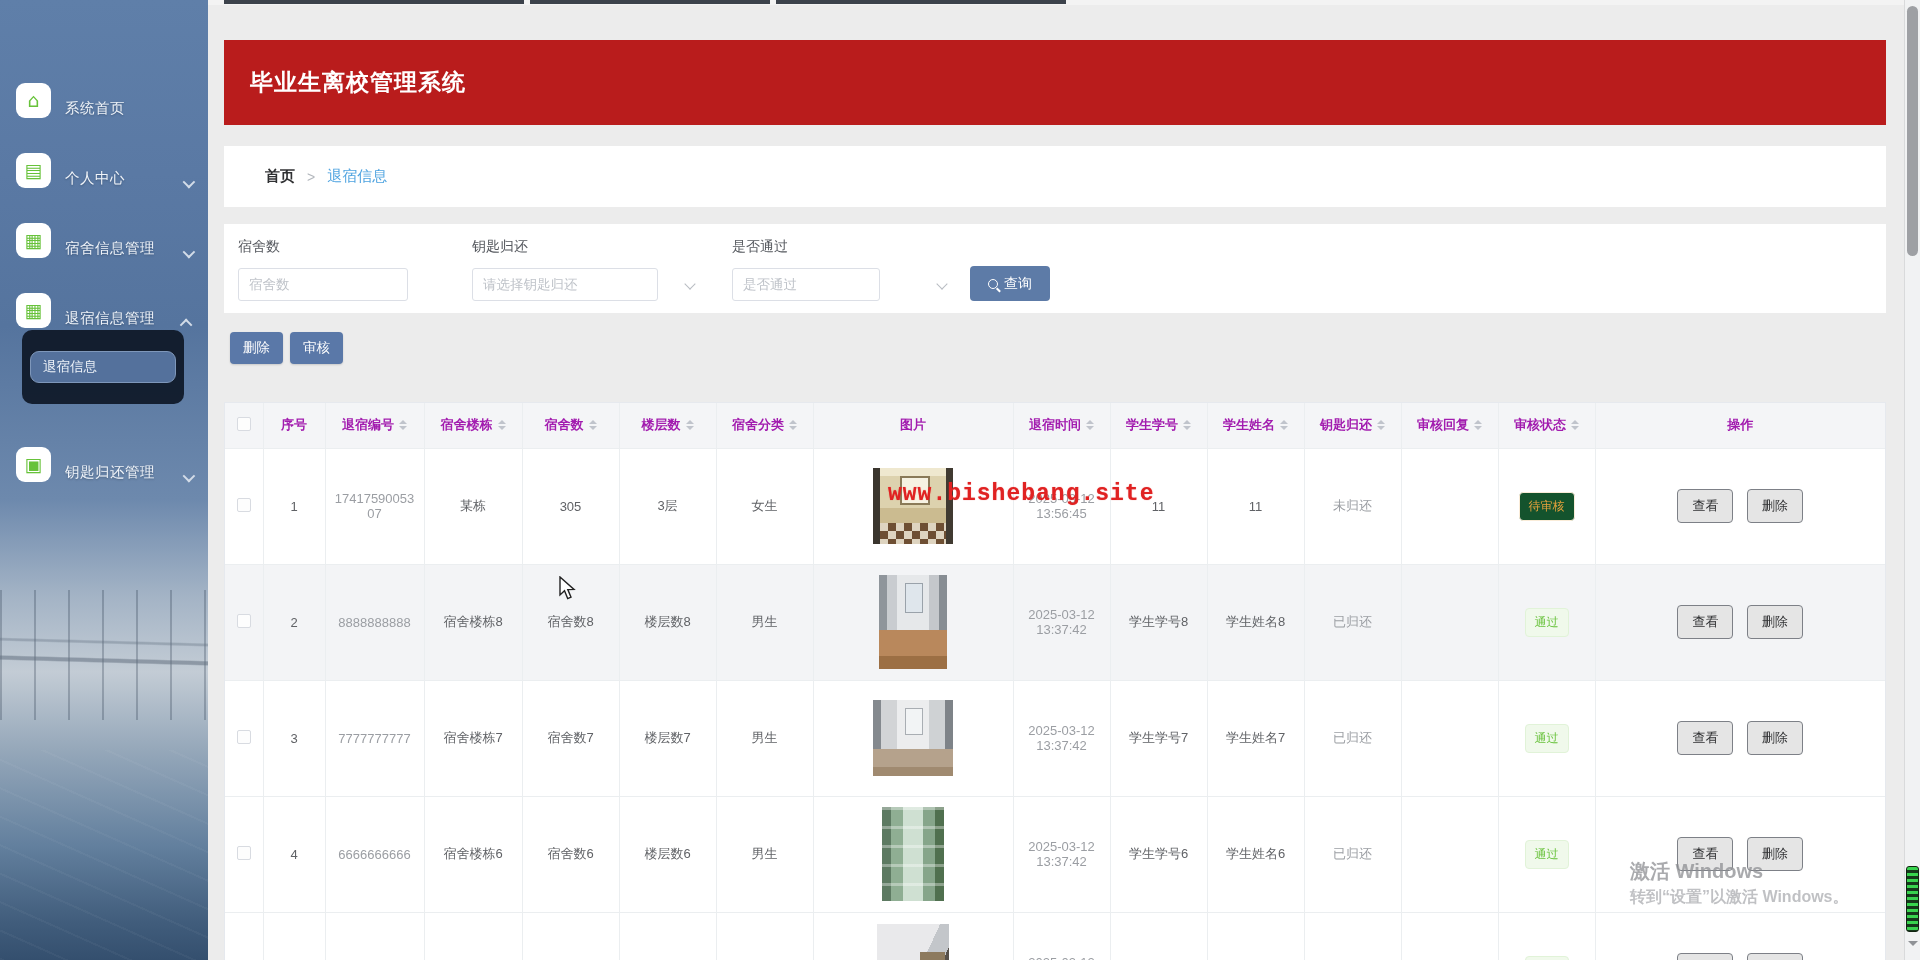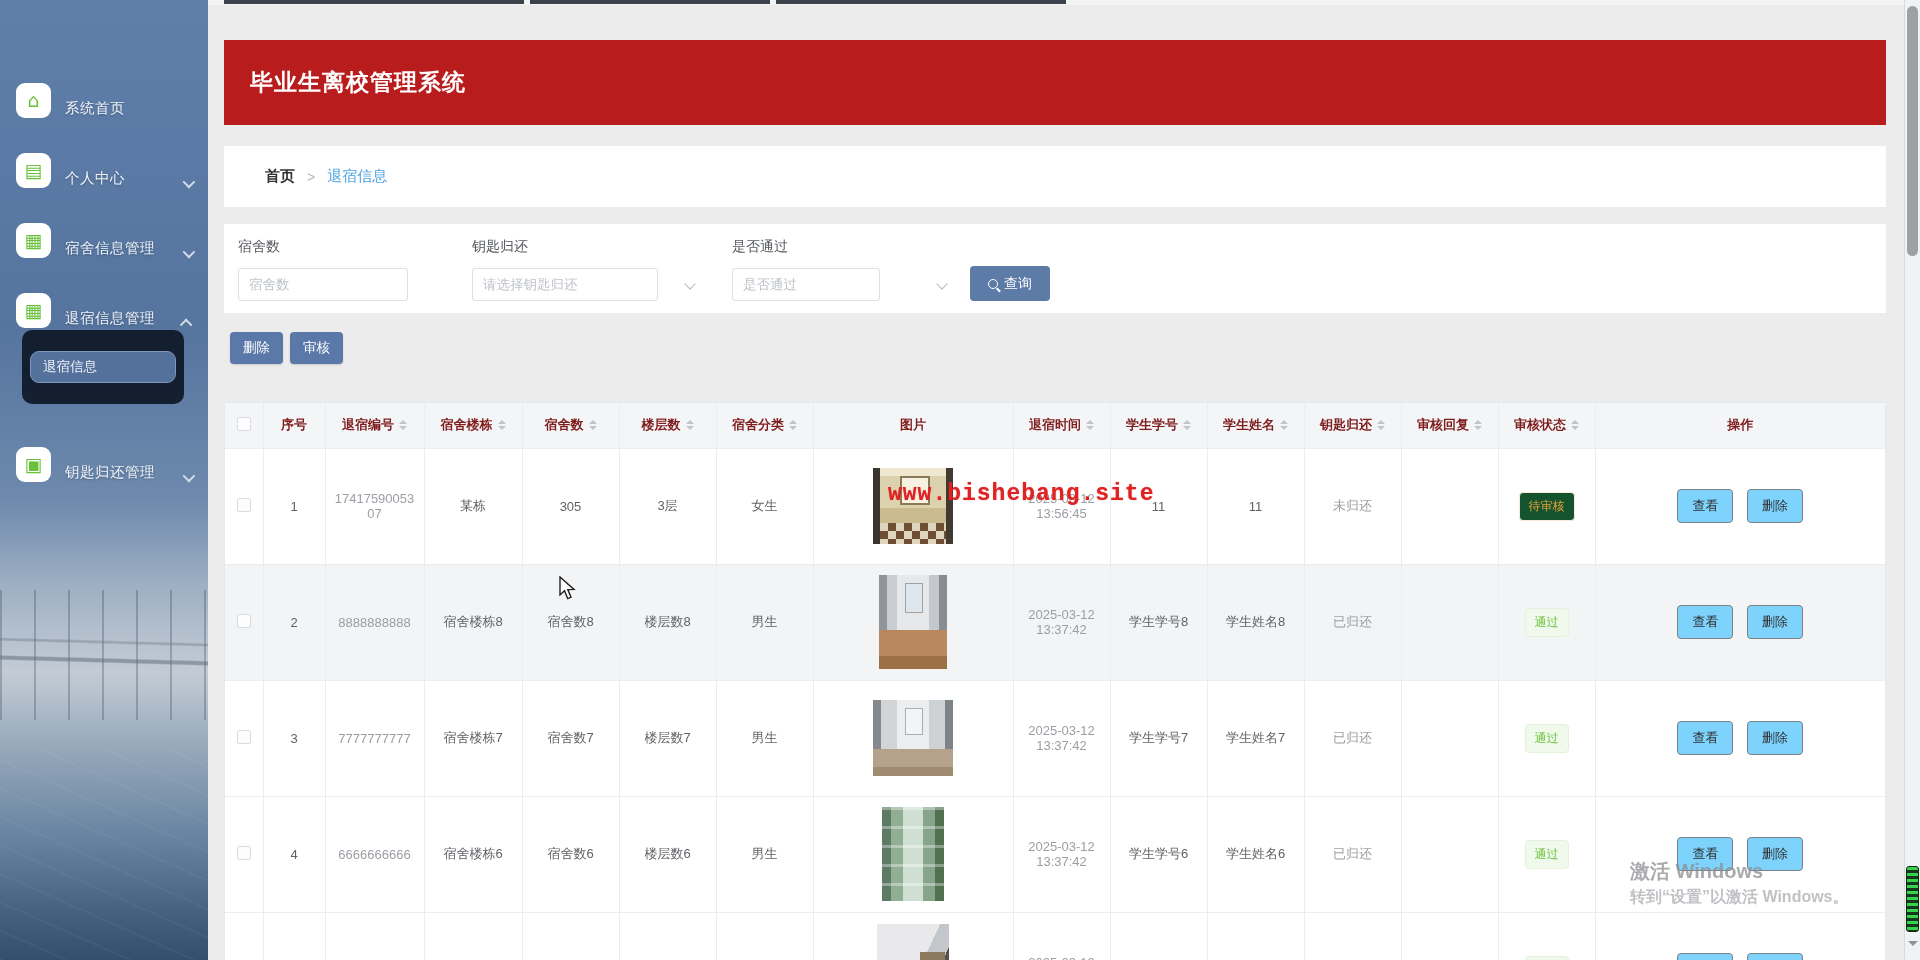--- a/index.html
+++ b/index.html
@@ -81,36 +81,36 @@
   .tool-btn { position:absolute; top:332px; height:32px; background:#5a78a8; border:none; border-radius:4px; color:#fff; font-size:13.5px; padding:0 13px; cursor:pointer; box-shadow:0 1px 2px rgba(0,0,0,.15); font-family:inherit; }
   .btn-del { left:230px; }
   .btn-rev { left:290px; }
 
   
   .table-panel { position:absolute; left:224px; top:402px; width:1662px; background:#fff; border:1px solid #e6e9ee; }
   table { border-collapse:collapse; table-layout:fixed; width:1660px; }
   th, td { border-right:1px solid #ebeef0; border-bottom:1px solid #ebeef0; text-align:center; vertical-align:middle; font-size:13px; overflow:hidden; }
   th:last-child, td:last-child { border-right:none; }
   thead tr { height:45px; background:#f4f5f7; }
-  thead th { color:#7f1d1d; font-weight:bold; }
+  thead th { color:#a21caf; font-weight:bold; }
   tbody tr { height:116px; background:#fff; }
   tbody tr.hovered { background:#f3f4f6; }
   td { color:#606266; }
   td.light { color:#9b9ea3; }
   td.breakall { word-break:break-all; padding:0 6px; }
   .th-inner { display:inline-flex; align-items:center; justify-content:center; }
   .sortcaret { display:inline-flex; flex-direction:column; margin-left:5px; }
   .sortcaret i { display:block; width:0; height:0; border:4px solid transparent; }
   .sortcaret .up { border-bottom-color:#c0c4cc; margin-bottom:2px; }
   .sortcaret .dn { border-top-color:#c0c4cc; }
   .checkbox { display:inline-block; width:14px; height:14px; border:1px solid #d8dbe1; border-radius:2px; background:#fdfdfd; cursor:pointer; }
   .badge { display:inline-block; padding:5px 9px; border-radius:4px; font-size:12px; }
   .badge-pending { color:#e6a23c; background:#14532d; border:1px solid #faecd8; }
   .badge-passed { color:#67c23a; background:#f0f9eb; border:1px solid #e1f3d8; }
-  .row-btn { background:#7dd3fc; border:1px solid #7d8087; border-radius:4px; color:#303133; font-size:13px; padding:7px 14px; margin:0 5px; cursor:pointer; font-family:inherit; }
+  .row-btn { background:#e5e5e5; border:1px solid #7d8087; border-radius:4px; color:#303133; font-size:13px; padding:7px 14px; margin:0 5px; cursor:pointer; font-family:inherit; }
 
   
   .photo { display:inline-block; position:relative; vertical-align:middle; }
   .photo-p1 { width:80px; height:76px;
     background: linear-gradient(90deg,#3a352e 0 9%, transparent 9% 91%, #403a31 91%),
                 linear-gradient(180deg,#efe8cf 0 10%, #ddd2ae 10% 52%, #cbbb90 52% 72%, #b8a67c 72%);
   }
   .photo-p1::before { content:""; position:absolute; left:34%; top:10%; width:32%; height:34%; background:#f6f2e2; border:2px solid #8a7a58; }
   .photo-p1::after { content:""; position:absolute; left:9%; right:9%; bottom:0; height:28%;
     background:repeating-conic-gradient(#6e4f33 0% 25%, #ded4c0 0% 50%); background-size:16px 16px; }

